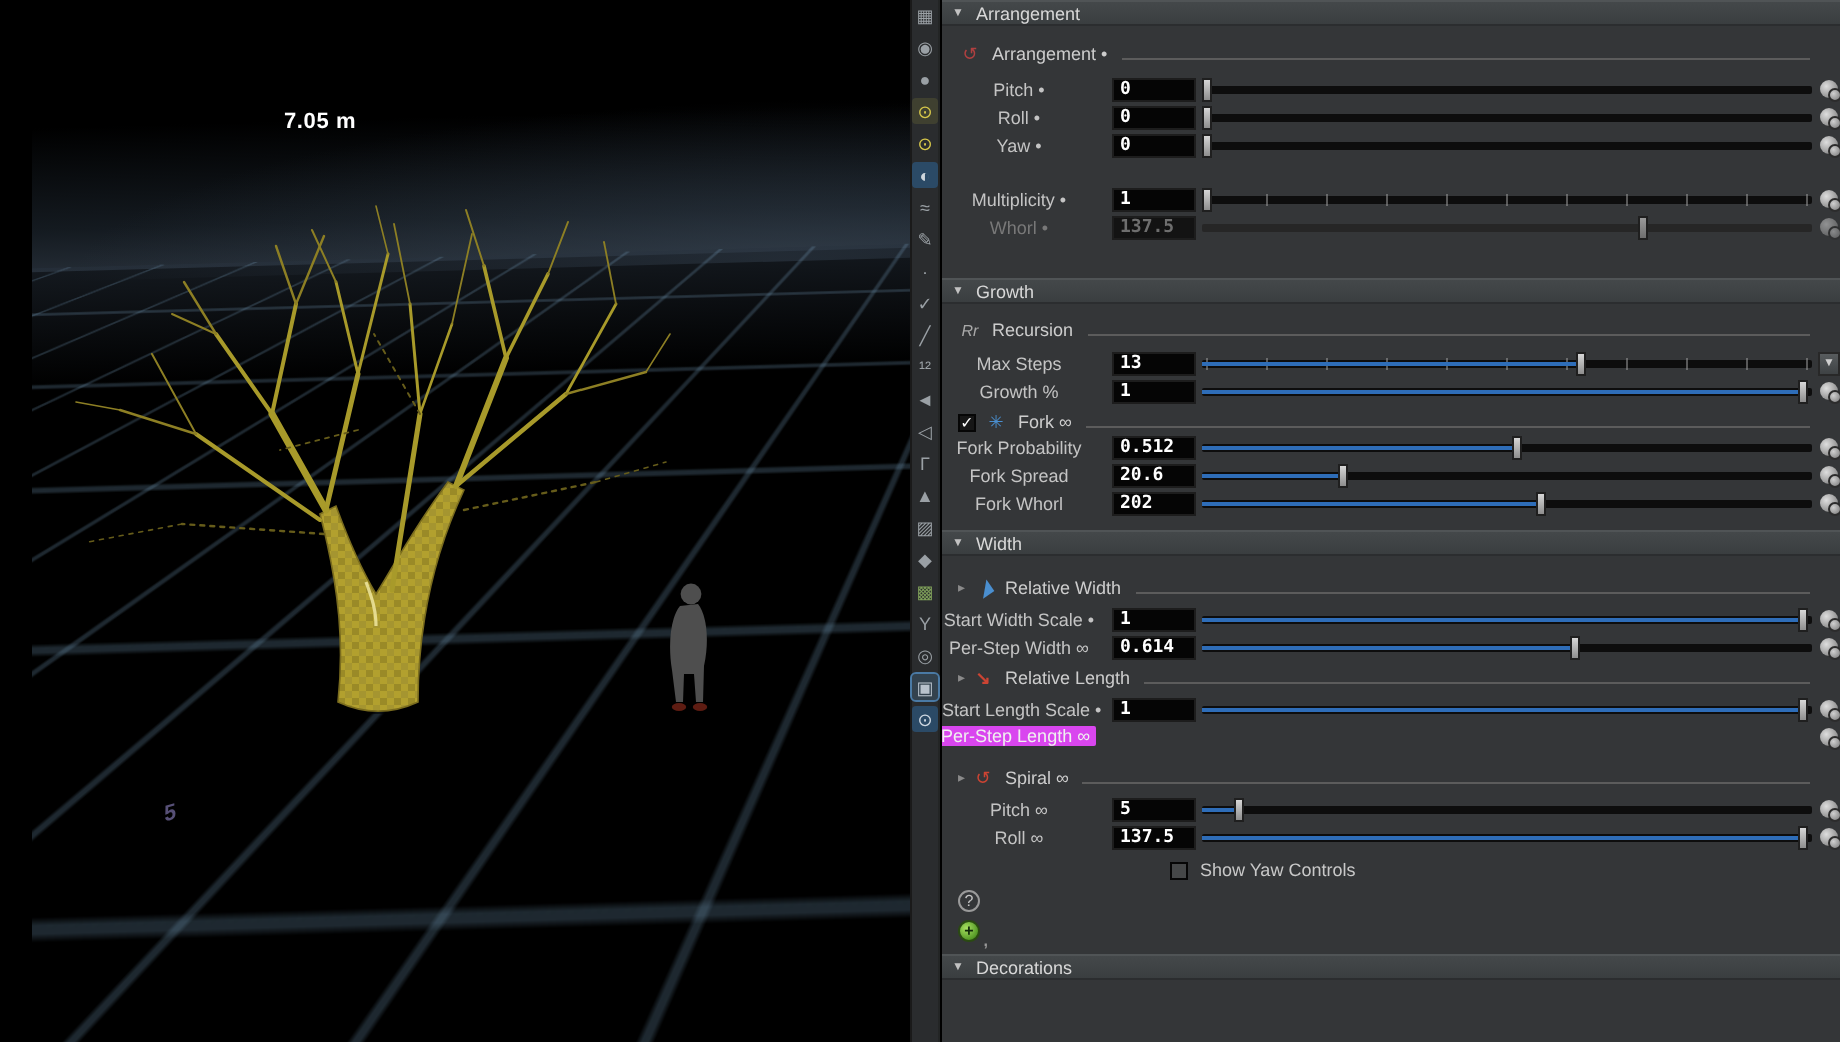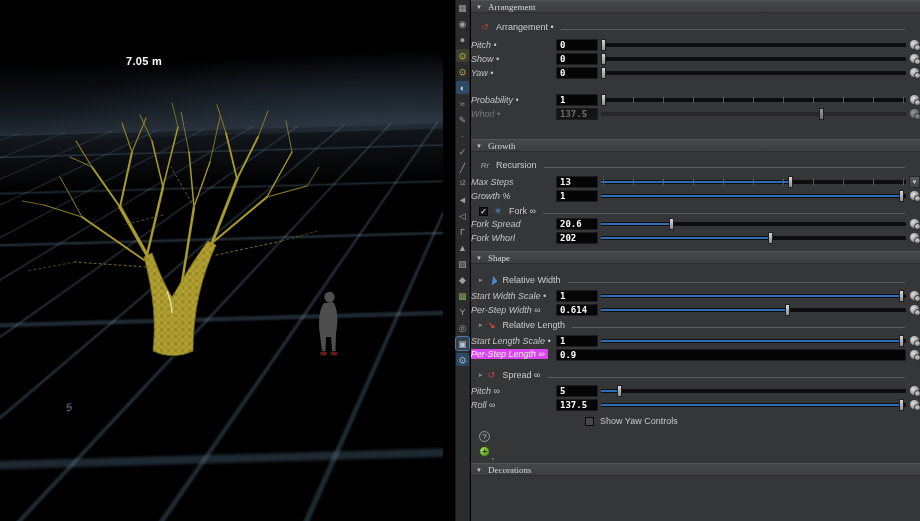--- a/index.html
+++ b/index.html
@@ -1,21 +1,21 @@
 <!DOCTYPE html>
 <html><head>
 <meta charset="utf-8">
 <style>
   * { margin:0; padding:0; box-sizing:border-box; }
   html,body { width:920px; height:521px; overflow:hidden; background:#000;
     font-family:"Liberation Sans", sans-serif; }
   .app { position:relative; width:920px; height:521px; }
 
   
-  .viewport { position:absolute; left:0; top:0; width:443px; height:521px;
+  .viewport { position:absolute; left:16px; top:0; width:443px; height:521px;
     background:#000; overflow:hidden; }
   .tiltwrap { position:absolute; left:-40px; top:-20px; right:-40px; bottom:-40px;
     transform:rotate(-1.6deg); }
   .sky { position:absolute; left:0; top:0; right:0; height:150px;
     background:linear-gradient(180deg,#000 0%,#000 52%,#141a20 86%,#232b34 100%); }
   .sky2 { position:absolute; left:0; top:60px; right:0; height:95px;
     background:radial-gradient(ellipse at 80% 100%, rgba(55,68,82,.55) 0%, transparent 60%); }
   .ground { position:absolute; left:0; top:148px; right:0; bottom:0; overflow:hidden; }
   .gridplane { position:absolute; left:-760px; top:-2px; width:2500px; height:1700px;
     transform-origin:55% 0; transform:perspective(300px) rotateX(59deg);
@@ -44,33 +44,33 @@
   .ticon.sel  { background:#2b4a66; color:#cfd6dc; }
   .ticon.grn  { color:#7fa05a; }
   .ticon.sel2 { background:#33424e; outline:1px solid #4a7aa5; color:#b8c2cc; }
   .ticon.selblue { background:#2b4a66; color:#cfd8e2; }
 
   
   .panel { position:absolute; left:471px; top:0; width:449px; height:521px;
     background:#343638; color:#c8c8c8; font-size:9px; overflow:hidden; }
   .shdr { height:13px; background:linear-gradient(#44484a,#3a3e40);
     border-top:1px solid #505456; border-bottom:1px solid #2b2d2f;
-    display:flex; align-items:center; padding-left:5px; color:#d8d8d8;font-family:Liberation Serif, serif; }
+    display:flex; align-items:center; padding-left:5px; color:#d8d8d8; }
   .shdr .tri { font-size:6px; margin-right:6px; color:#c2c2c2; }
   .grow { position:relative; height:12px; display:flex; align-items:center;
     margin-left:8px; margin-right:15px; }
   .garr { color:#8a8a8a; font-size:7px; margin-right:3px; }
   .gicon { font-size:9px; margin-right:5px; width:12px; text-align:center; }
   .glabel { color:#cdcdcd; white-space:nowrap; }
   .grule { flex:1; height:1px; background:#5c5c5c; margin-left:7px; align-self:flex-end;
     margin-bottom:3px; }
   .gcheck { margin-right:4px; }
   .prow { position:relative; height:14px; }
-  .plabel { position:absolute; left:0; top:2px; width:77px; text-align:left;
-    color:#c4c4c4; white-space:nowrap;font-style:italic; }
+  .plabel { position:absolute; left:0; top:2px; width:77px; text-align:center;
+    color:#c4c4c4; white-space:nowrap; }
   .plabel.dim { color:#787878; }
   .plabel.hl { background:#d946ef; color:#f0f0f0; border-radius:1px; padding:0 3px;
     top:1px; width:auto; right:372px; left:auto; }
   .pfield { position:absolute; left:85px; top:1px; width:42px; height:12px;
     background:#050505; border:1px solid #1d1d1d; color:#fff;
     font-family:"DejaVu Sans Mono", monospace; font-size:9px; font-weight:bold;
     padding:0 3px; }
   .pfield.dim { color:#6e6e6e; background:#131313; }
   .pfield.wide { width:350px; }
   .pslider { position:absolute; left:130px; top:0; width:305px; height:14px; }
@@ -241,42 +241,42 @@
       <span class="plabel">Pitch •</span>
       <input class="pfield" value="0" style="">
       <div class="pslider">
         <div class="ptrack"></div>
         <div class="pfill" style="width: 0%;"></div>
         <div class="phandle" style="left: 0.5%;"></div>
         <span class="picon"></span>
       </div>
     </div>
     <div class="prow">
-      <span class="plabel">Show •</span>
+      <span class="plabel">Roll •</span>
       <input class="pfield" value="0" style="">
       <div class="pslider">
         <div class="ptrack"></div>
         <div class="pfill" style="width: 0%;"></div>
         <div class="phandle" style="left: 0.5%;"></div>
         <span class="picon"></span>
       </div>
     </div>
     <div class="prow">
       <span class="plabel">Yaw •</span>
       <input class="pfield" value="0" style="">
       <div class="pslider">
         <div class="ptrack"></div>
         <div class="pfill" style="width: 0%;"></div>
         <div class="phandle" style="left: 0.5%;"></div>
         <span class="picon"></span>
       </div>
     </div>
 
     <div class="prow" style="margin-top:13px">
-      <span class="plabel">Probability •</span>
+      <span class="plabel">Multiplicity •</span>
       <input class="pfield" value="1" style="">
       <div class="pslider">
         <div class="ptrack"></div>
         <div class="pticks"></div>
         <div class="pfill" style="width: 0%;"></div>
         <div class="phandle" style="left: 0.5%;"></div>
         <span class="picon"></span>
       </div>
     </div>
     <div class="prow">
@@ -323,20 +323,30 @@
     </div>
 
     <div class="grow" style="margin-top:2px">
       <span class="cbx gcheck">✓</span>
       <span class="gicon" style="color:#4a8fd0">✳</span>
       <span class="glabel">Fork ∞</span>
       <span class="grule"></span>
     </div>
 
     <div class="prow">
+      <span class="plabel">Fork Probability</span>
+      <input class="pfield" value="0.512" style="">
+      <div class="pslider">
+        <div class="ptrack"></div>
+        <div class="pfill" style="width: 51.5%;"></div>
+        <div class="phandle" style="left: 51.5%;"></div>
+        <span class="picon"></span>
+      </div>
+    </div>
+    <div class="prow">
       <span class="plabel">Fork Spread</span>
       <input class="pfield" value="20.6" style="">
       <div class="pslider">
         <div class="ptrack"></div>
         <div class="pfill" style="width: 23%;"></div>
         <div class="phandle" style="left: 23%;"></div>
         <span class="picon"></span>
       </div>
     </div>
     <div class="prow">
@@ -345,21 +355,21 @@
       <div class="pslider">
         <div class="ptrack"></div>
         <div class="pfill" style="width: 55.5%;"></div>
         <div class="phandle" style="left: 55.5%;"></div>
         <span class="picon"></span>
       </div>
     </div>
 
     <div class="shdr" style="margin-top:6px">
       <span class="tri">▼</span>
-      <span>Shape</span>
+      <span>Width</span>
     </div>
 
     <div class="grow" style="margin-top:10px">
       <span class="garr">▸</span>
       <span class="gicon" style="color:#4a8fd0;transform:rotate(-35deg)">◢</span>
       <span class="glabel">Relative Width</span>
       <span class="grule"></span>
     </div>
 
     <div class="prow" style="margin-top:3px">
@@ -395,30 +405,29 @@
       <input class="pfield" value="1" style="">
       <div class="pslider">
         <div class="ptrack"></div>
         <div class="pfill" style="width: 98.5%;"></div>
         <div class="phandle" style="left: 98.5%;"></div>
         <span class="picon"></span>
       </div>
     </div>
     <div class="prow">
       <span class="plabel hl">Per-Step Length ∞</span>
-      <input class="pfield wide" value="0.9" style="">
       <div class="pslider">
         <span class="picon"></span>
       </div>
     </div>
 
     <div class="grow" style="margin-top:7px">
       <span class="garr">▸</span>
       <span class="gicon" style="color:#cc4433">↺</span>
-      <span class="glabel">Spread ∞</span>
+      <span class="glabel">Spiral ∞</span>
       <span class="grule"></span>
     </div>
 
     <div class="prow" style="margin-top:3px">
       <span class="plabel">Pitch ∞</span>
       <input class="pfield" value="5" style="">
       <div class="pslider">
         <div class="ptrack"></div>
         <div class="pfill" style="width: 6%;"></div>
         <div class="phandle" style="left: 6%;"></div>

